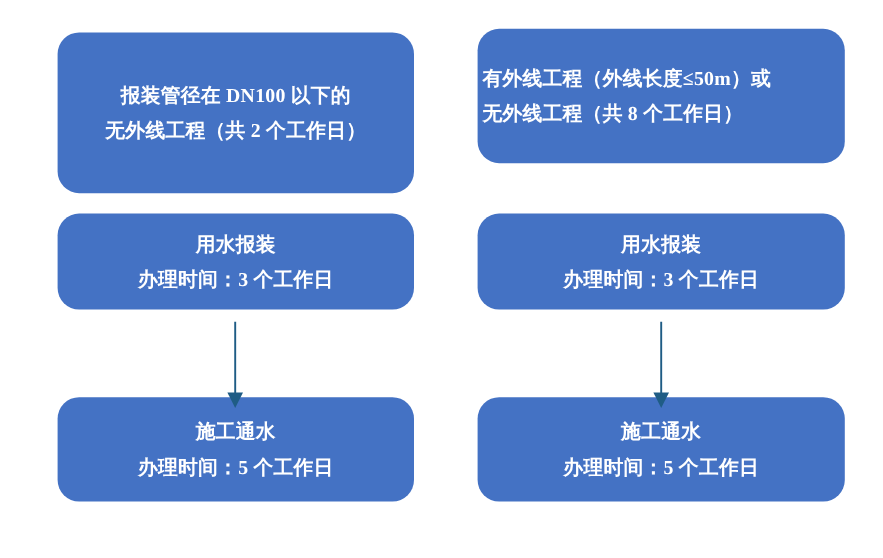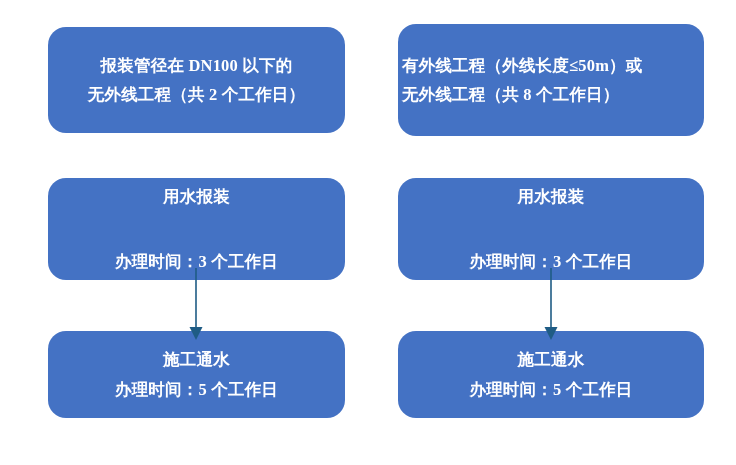--- a/index.html
+++ b/index.html
@@ -36,22 +36,22 @@
     padding: 4px 10px;
   }
   .node .line {
     display: block;
     white-space: nowrap;
   }
   
   .col-left  { left: 48px;  width: 297px; }
   .col-right { left: 398px; width: 306px; }
   
-  .row-top    { top: 27px;  height: 106px; }
-  .row-mid    { top: 178px; height: 102px; justify-content: space-between;  }
+  .row-top    { top: 27px;  height: 134px; }
+  .row-mid    { top: 178px; height: 80px;  }
   .row-bottom { top: 331px; height: 87px;  }
 
   .row-top.col-right { top: 24px; height: 112px; }
 
   
   .node.align-block {
     align-items: flex-start;
     padding-left: 4px;
   }
 

